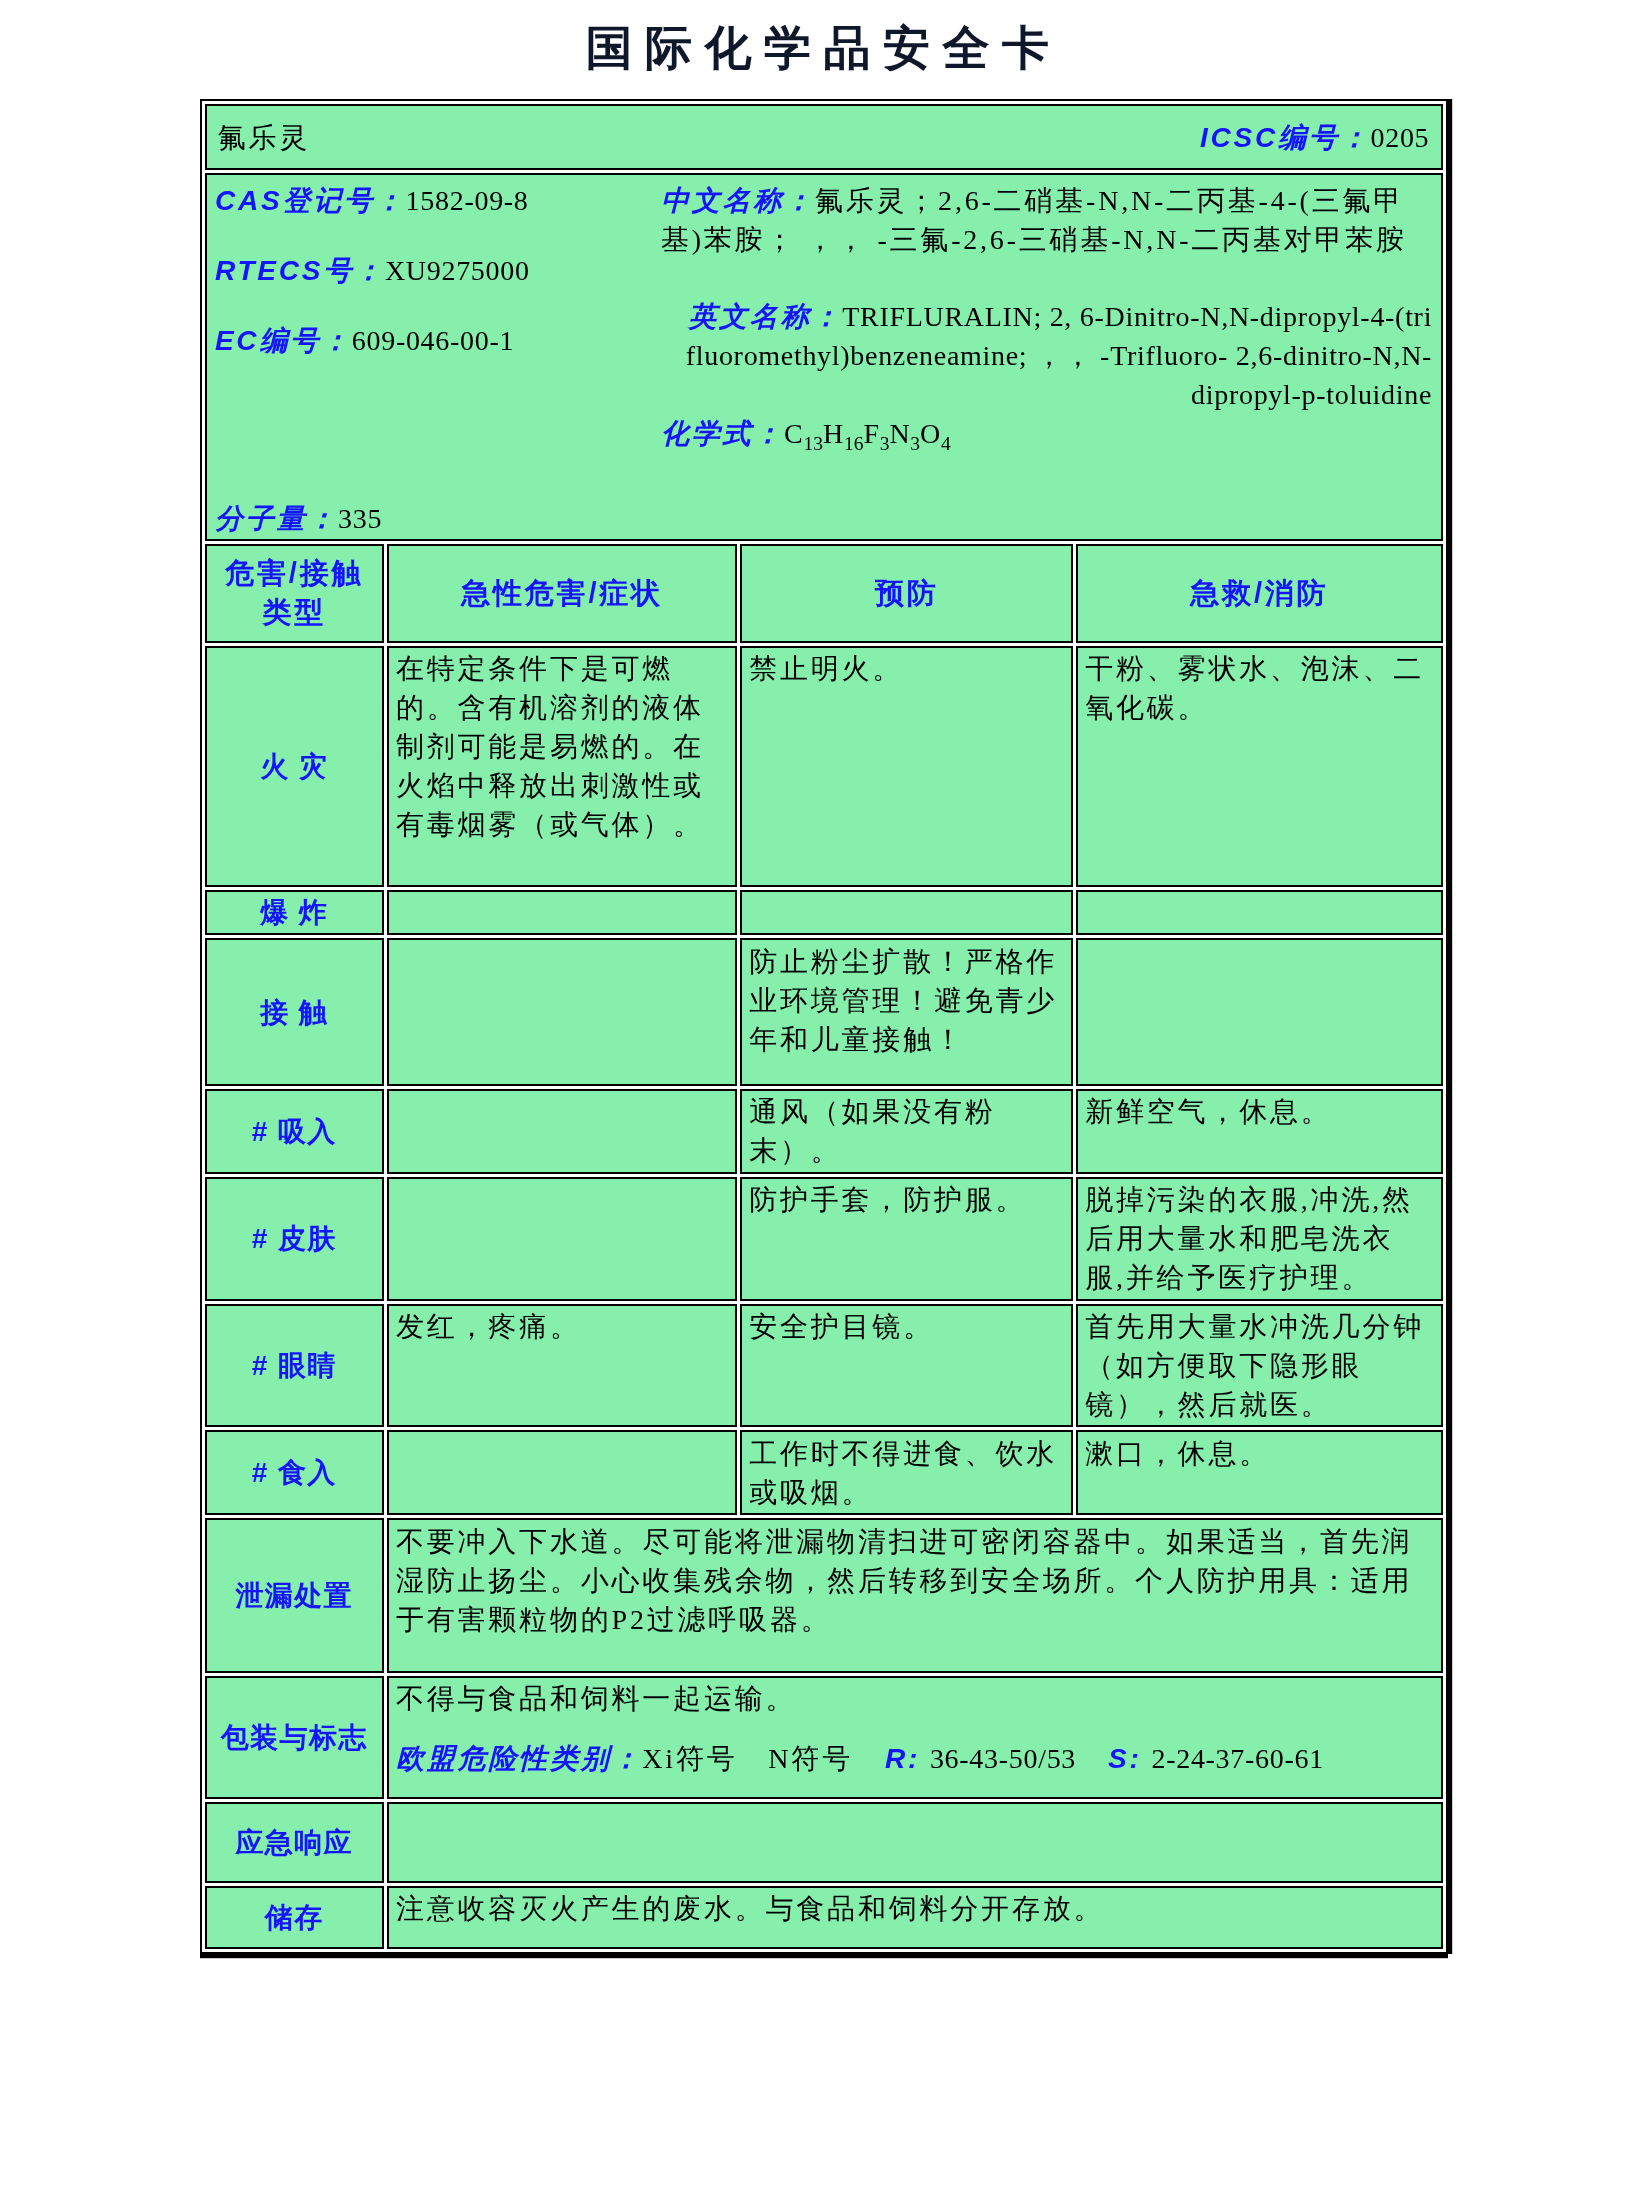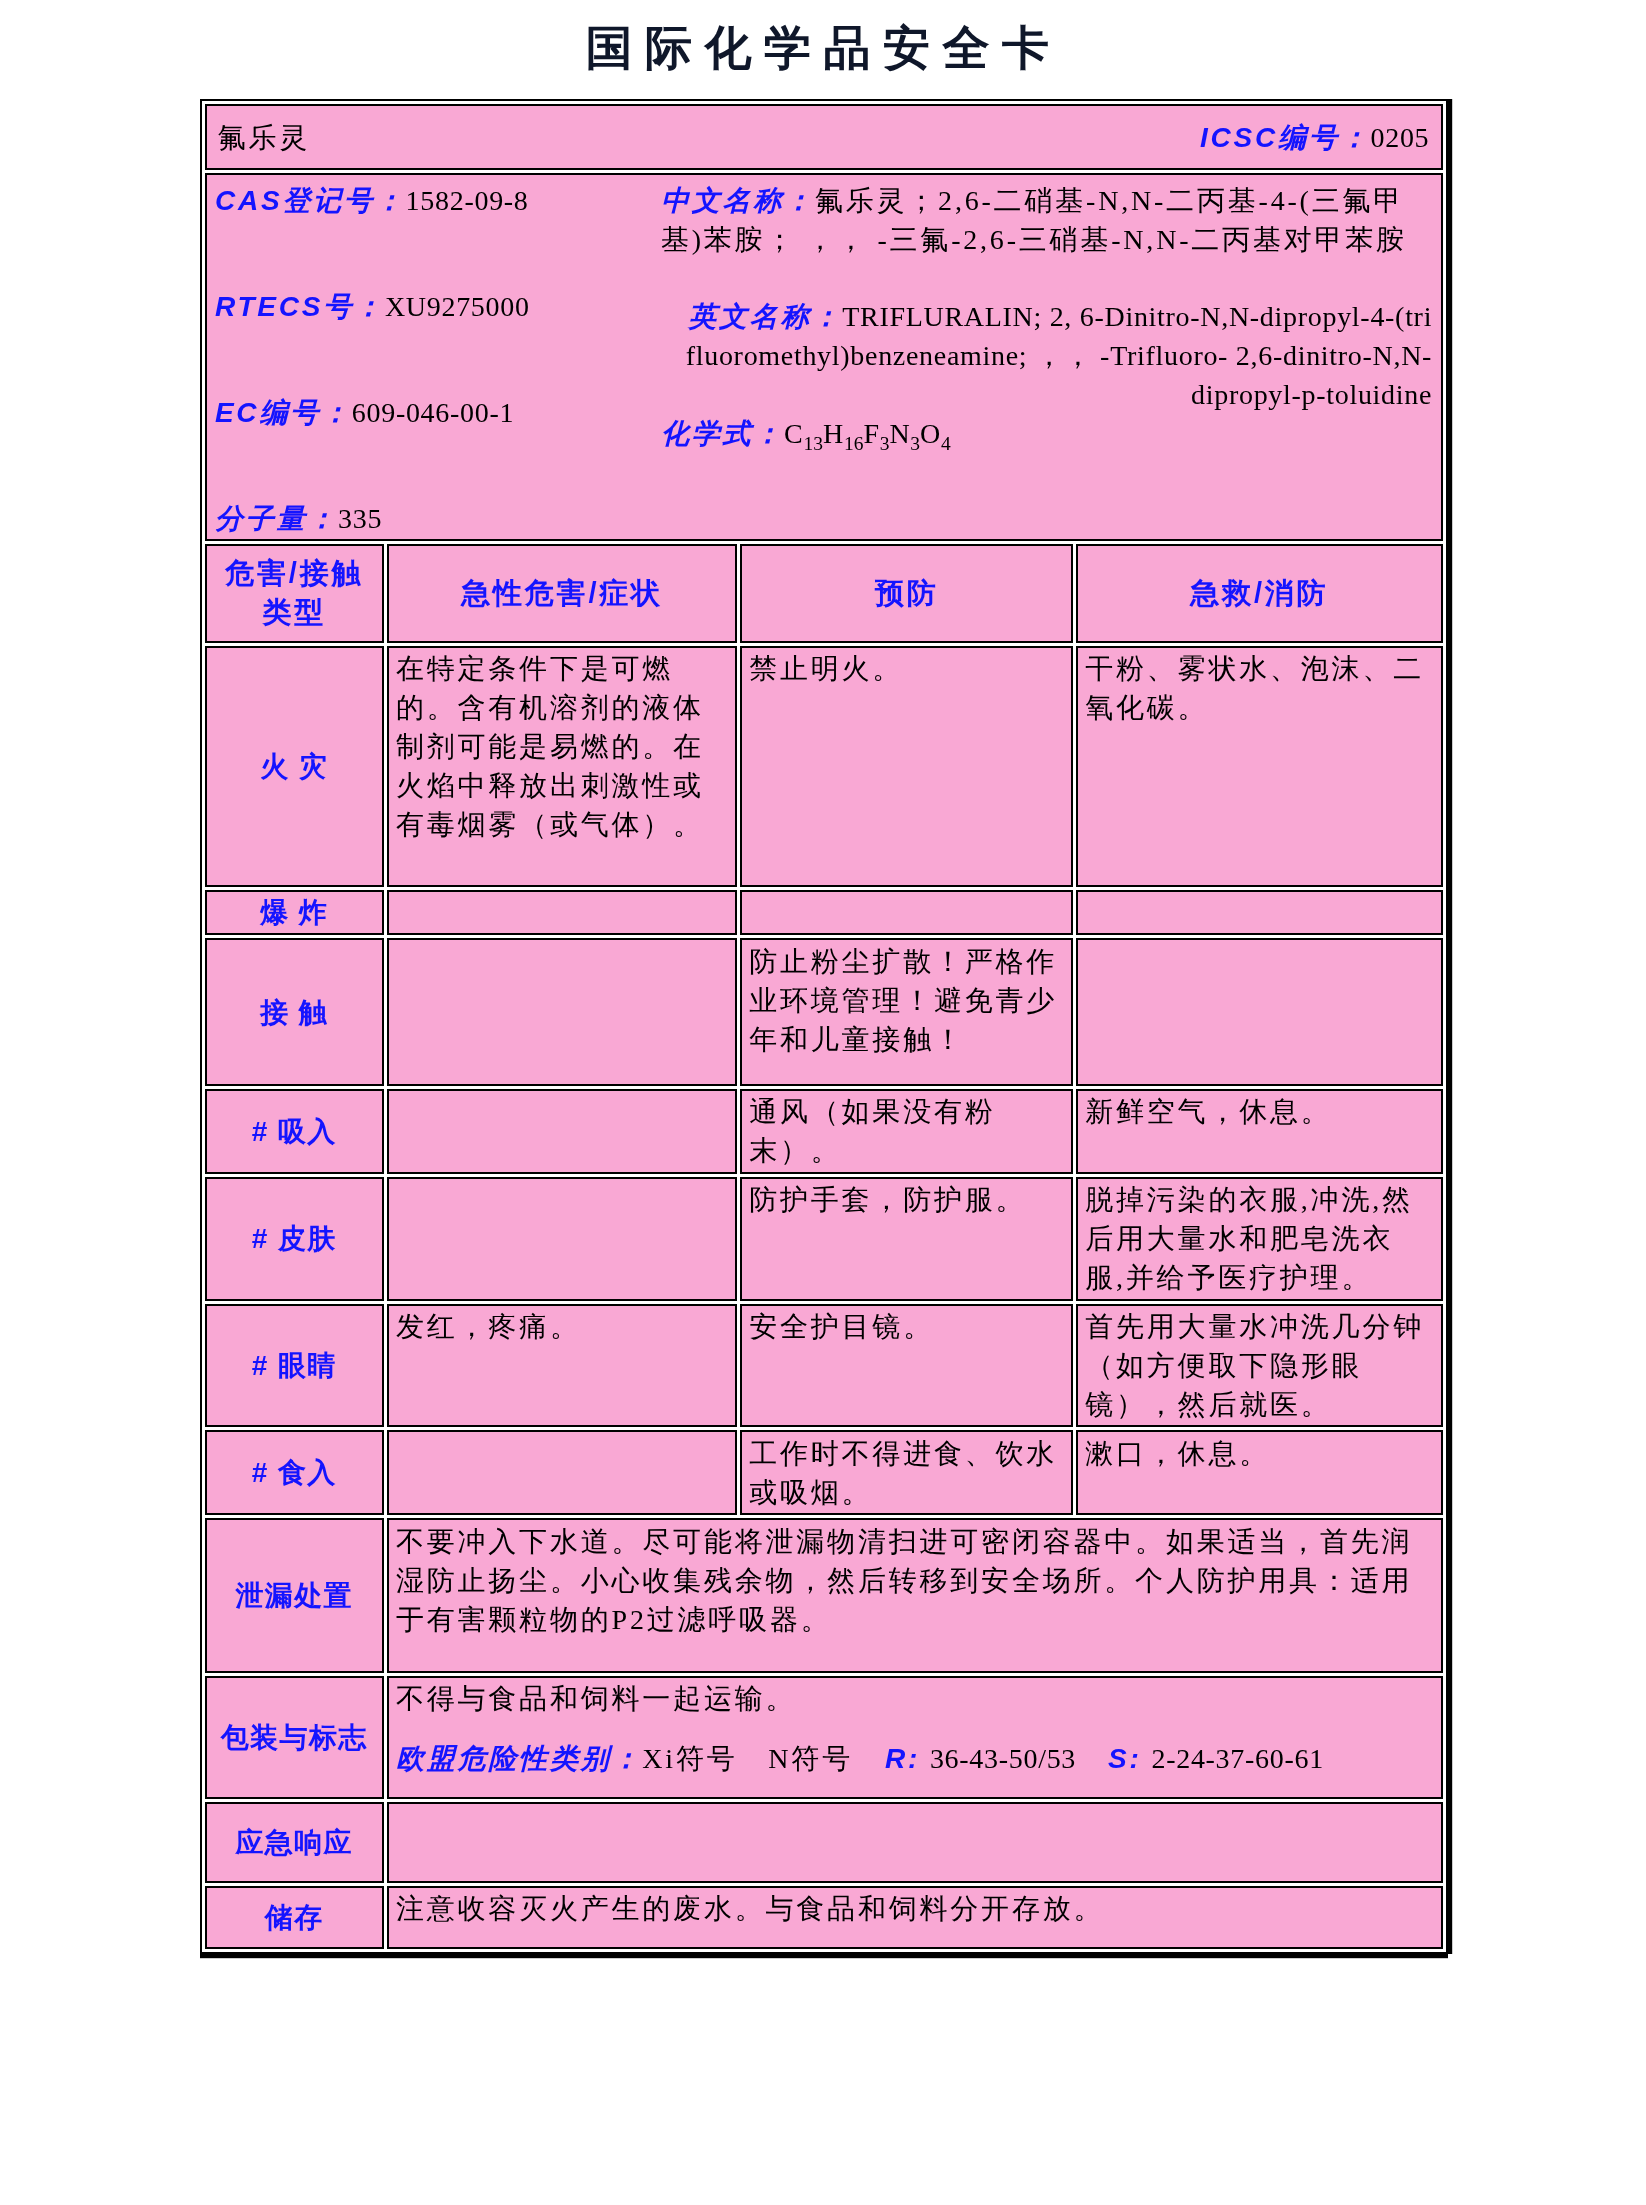--- a/index.html
+++ b/index.html
@@ -16,42 +16,42 @@
     margin:19.5px auto 0;width:1248px;
     border-collapse:separate;border-spacing:3.5px;
     border:2.8px solid #000;table-layout:fixed;
     box-shadow:0 4.2px 0 #000,4.2px 0 0 #000;
     background:#fff;
   }
   td{
     border:2.1px solid #000;
     padding:1.4px 7px;
     font-size:28px;line-height:39px;letter-spacing:2.8px;
-    vertical-align:top;background:#f9a8d4;
+    vertical-align:top;background:#86efac;
   }
   .lbl{
     color:#1414ff;font-family:"Liberation Sans","DejaVu Sans",sans-serif;
     font-weight:bold;
     font-style:italic;
   }
   .val{letter-spacing:0.7px;}
   td.rowlabel{
     vertical-align:middle;text-align:center;
     color:#1414ff;font-family:"Liberation Sans","DejaVu Sans",sans-serif;
     font-weight:bold;font-size:28px;letter-spacing:1.4px;
   }
   td.head{
     vertical-align:middle;text-align:center;
     color:#1414ff;font-family:"Liberation Sans","DejaVu Sans",sans-serif;
     font-weight:bold;font-size:29px;white-space:pre-line;
   }
   td.name-row{vertical-align:middle;}
   .name-flex{display:flex;justify-content:space-between;align-items:center;padding:0 4.2px;}
   .info-flex{display:flex;height:357px;padding:4.2px 1.4px 0;}
-  .info-left{width:446px;display:flex;flex-direction:column;gap:36px;}
+  .info-left{width:446px;display:flex;flex-direction:column;}
   .info-left p{margin:0 0 31px;}
   .info-left p.mw{margin:auto 0 0;}
   .info-right{flex:1;}
   .info-right p{margin:0;}
   .info-right p.en{margin-top:38px;text-align:right;}
   sub{font-size:19.5px;letter-spacing:0;}
   .eu-line{margin-top:21px;}
   .gap-r{margin-right:32px;}
   .gap-s{margin-right:9.8px;}
 </style>

